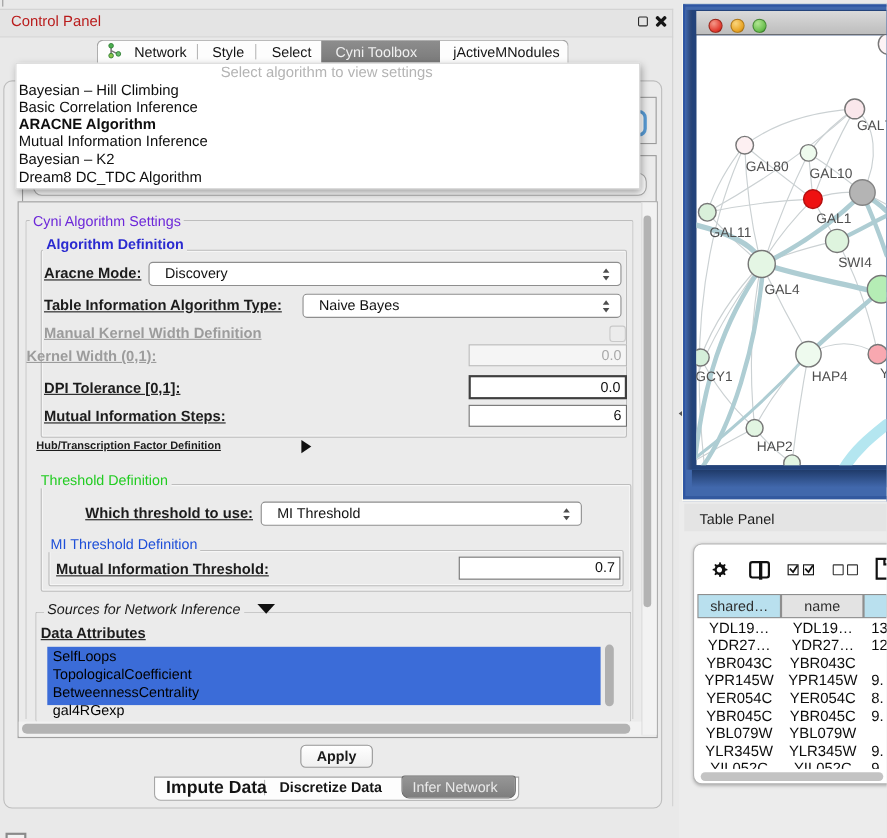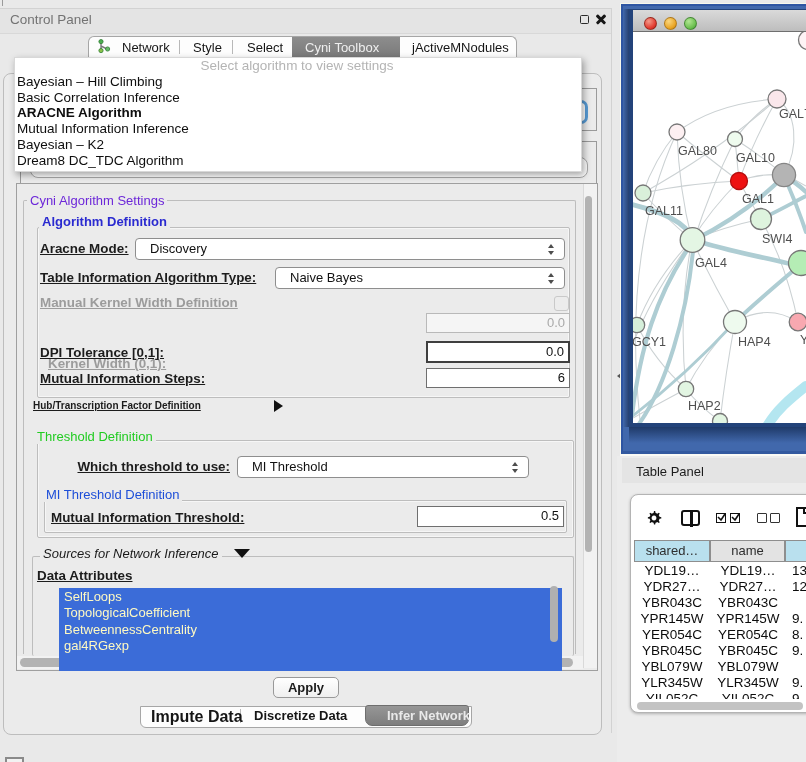--- a/index.html
+++ b/index.html
@@ -16,21 +16,21 @@
 .arr.dn{bottom:4.5px;border-top:4.5px solid #4d4d4d;}
 .fld{position:absolute;background:#fff;font-size:13px;color:#111;text-align:right;}
 .gtitle{position:absolute;font-size:13px;background:#ebebeb;padding:0 3px;}
 .grp{position:absolute;border:1px solid #bdbdbd;border-radius:2px;
   box-shadow:inset 0 0 0 1px rgba(255,255,255,0.55);}
 </style>
 </head>
 <body>
 
 <div class="ab" style="left:0;top:8px;width:612px;height:24px;background:#e4e4e4;border-top:1px solid #d2d2d2;border-bottom:1px solid #d8d8d8;"></div>
-<div class="ab" style="left:10px;top:12px;font-size:13.5px;color:#737373;">Control Panel</div>
+<div class="ab" style="left:10px;top:12px;font-size:13.5px;color:#b91c1c;">Control Panel</div>
 <div class="ab" style="left:580px;top:15px;width:7px;height:7px;border:1.8px solid #2a2a2a;border-radius:1.5px;"></div>
 <div class="ab" style="left:596px;top:14px;width:10px;height:10px;">
 <div class="ab" style="left:-1px;top:3.8px;width:12px;height:2.8px;background:#161616;transform:rotate(45deg);border-radius:1px;"></div>
 <div class="ab" style="left:-1px;top:3.8px;width:12px;height:2.8px;background:#161616;transform:rotate(-45deg);border-radius:1px;"></div>
 </div>
 <div class="ab" style="left:2px;top:0;width:1px;height:6px;background:#9a9a9a;"></div>
 <div class="ab" style="left:611px;top:8px;width:1px;height:725px;background:#d2d2d2;"></div>
 <div class="ab" style="left:617px;top:373px;width:0;height:0;border-top:3px solid transparent;border-bottom:3px solid transparent;border-right:4px solid #555;"></div>
 
 <div class="ab" style="left:3px;top:73px;width:597px;height:660px;border:1px solid #bdbdbd;border-radius:8px;background:#ebebeb;"></div>
@@ -77,60 +77,60 @@
     <span class="arr dn"></span>
   </div>
 <div class="ab lbl" style="left:40px;top:270px;">Table Information Algorithm Type:</div>
 <div class="combo" style="left:275px;top:267px;width:288px;height:20px;">
     <span class="tx">Naive Bayes</span>
     <span class="arr up"></span>
     <span class="arr dn"></span>
   </div>
 <div class="ab lbl dis" style="left:40px;top:295px;">Manual Kernel Width Definition</div>
 <div class="ab" style="left:554px;top:296px;width:13px;height:13px;background:#ececec;border:1px solid #c9c9c9;border-radius:3px;"></div>
-<div class="ab lbl dis" style="left:48px;top:316px;margin-top:40px;">Kernel Width (0,1):</div>
+<div class="ab lbl dis" style="left:24px;top:316px;">Kernel Width (0,1):</div>
 <div class="fld" style="left:426px;top:313px;width:138px;height:17px;border:1px solid #b9b9b9;background:#f5f5f5;color:#a9a9a9;padding:1px 4px 0 0;">0.0</div>
 <div class="ab lbl" style="left:40px;top:345px;">DPI Tolerance [0,1]:</div>
 <div class="fld" style="left:426px;top:341px;width:136px;height:17px;border:2px solid #3f3f3f;padding:1px 4px 0 0;">0.0</div>
 <div class="ab lbl" style="left:40px;top:371px;">Mutual Information Steps:</div>
 <div class="fld" style="left:426px;top:368px;width:138px;height:17px;border:1px solid #6f6f6f;padding:1px 4px 0 0;">6</div>
 
 <div class="ab lbl" style="left:33px;top:400px;font-size:10px;">Hub/Transcription Factor Definition</div>
 <div class="ab" style="left:274px;top:400px;width:0;height:0;border-top:6px solid transparent;border-bottom:6px solid transparent;border-left:9px solid #111;"></div>
 
 <div class="grp" style="left:37px;top:440px;width:535px;height:96px;"></div>
 <div class="gtitle" style="left:34px;top:429px;color:#22cc22;">Threshold Definition</div>
 <div class="ab lbl" style="left:40px;top:459px;width:190px;text-align:right;">Which threshold to use:</div>
 <div class="combo" style="left:237px;top:456px;width:290px;height:20px;">
     <span class="tx">MI Threshold</span>
     <span class="arr up"></span>
     <span class="arr dn"></span>
   </div>
 <div class="grp" style="left:44px;top:500px;width:521px;height:31px;"></div>
 <div class="gtitle" style="left:43px;top:487px;color:#1d4ed8;">MI Threshold Definition</div>
 <div class="ab lbl" style="left:51px;top:510px;">Mutual Information Threshold:</div>
-<div class="fld" style="left:417px;top:506px;width:141px;height:18px;border:1px solid #6f6f6f;padding:1px 4px 0 0;">0.5</div>
+<div class="fld" style="left:417px;top:506px;width:141px;height:18px;border:1px solid #6f6f6f;padding:1px 4px 0 0;">0.7</div>
 
 <div class="grp" style="left:32px;top:556px;width:540px;height:99px;border-bottom:none;box-shadow:none;"></div>
 <div class="gtitle" style="left:40px;top:546px;color:#1a1a1a;font-style:italic;">Sources for Network Inference</div>
 <div class="ab" style="left:234px;top:549px;width:0;height:0;border-left:8px solid transparent;border-right:8px solid transparent;border-top:9px solid #111;"></div>
 <div class="ab lbl" style="left:37px;top:568px;">Data Attributes</div>
-<div class="ab" style="left:43px;top:588px;width:503px;height:83px;background:#3b6cd8;color:#fef9c3;font-size:13px;margin-left:16px;">
+<div class="ab" style="left:43px;top:588px;width:503px;height:53px;background:#3b6cd8;color:#000000;font-size:13px;">
   <div style="padding:1px 0 0 5px;line-height:16.4px;">SelfLoops<br>TopologicalCoefficient<br>BetweennessCentrality<br>gal4RGexp</div>
 </div>
 <div class="ab" style="left:550px;top:586px;width:7.5px;height:56px;background:#b0b0b0;border-radius:4px;"></div>
 
 <div class="ab" style="left:273px;top:677px;width:64px;height:19px;background:linear-gradient(#ffffff,#efefef);border:1px solid #999;border-radius:5px;text-align:center;font-size:13px;font-weight:bold;color:#1a1a1a;line-height:19px;">Apply</div>
 
 <div class="ab" style="left:140px;top:706px;width:330px;height:20px;background:#fdfdfd;border:1px solid #a6a6a6;border-radius:0 0 6px 6px;"></div>
 <div class="ab" style="left:365px;top:705px;width:104px;height:21px;background:linear-gradient(#969696,#7e7e7e);border:1px solid #6e6e6e;border-radius:3px 3px 7px 7px;box-sizing:border-box;"></div>
 <div class="ab" style="left:240px;top:709px;width:1px;height:14px;background:#b8b8b8;"></div>
 <div class="ab" style="left:151px;top:708px;font-size:16px;font-weight:bold;color:#151515;">Impute Data</div>
 <div class="ab" style="left:254px;top:708px;font-size:13px;font-weight:bold;color:#151515;">Discretize Data</div>
-<div class="ab" style="left:375px;top:708px;font-size:13px;font-weight:bold;color:#e9e9e9;margin-left:12px;">Infer Network</div>
+<div class="ab" style="left:375px;top:708px;font-size:13px;font-weight:normal;color:#e9e9e9;">Infer Network</div>
 
 <div class="ab" style="left:5px;top:757px;width:15px;height:12px;border:2px solid #8a8a8a;background:#f2f2f2;"></div>
 
 <div class="ab" style="left:14px;top:57px;width:566px;height:113px;background:#fff;border:1px solid #d8d8d8;box-shadow:2px 3px 7px rgba(0,0,0,0.35);"></div>
 <div class="ab" style="left:14px;top:58px;width:566px;text-align:center;font-size:13.5px;color:#b4b4b4;">Select algorithm to view settings</div>
 <div class="ab" style="left:17px;top:74px;font-size:13.5px;color:#0e0e0e;line-height:15.7px;">
 Bayesian – Hill Climbing<br>
 Basic Correlation Inference<br>
 <b>ARACNE Algorithm</b><br>
 Mutual Information Inference<br>

